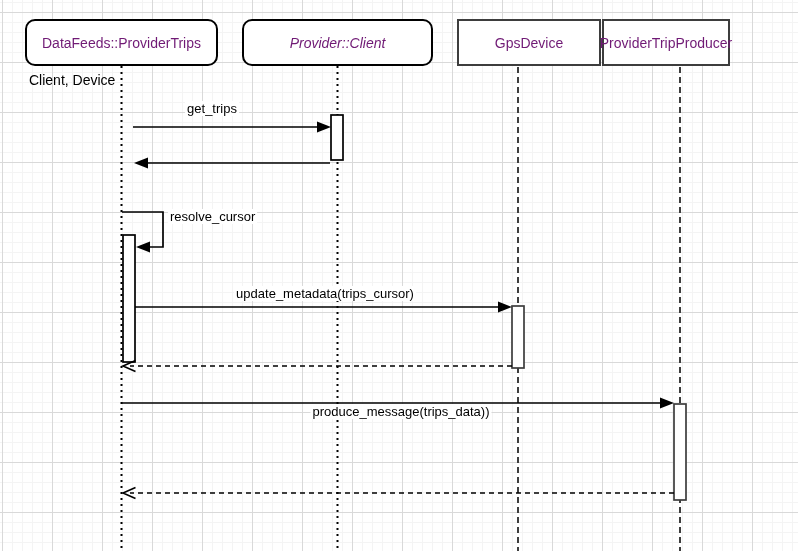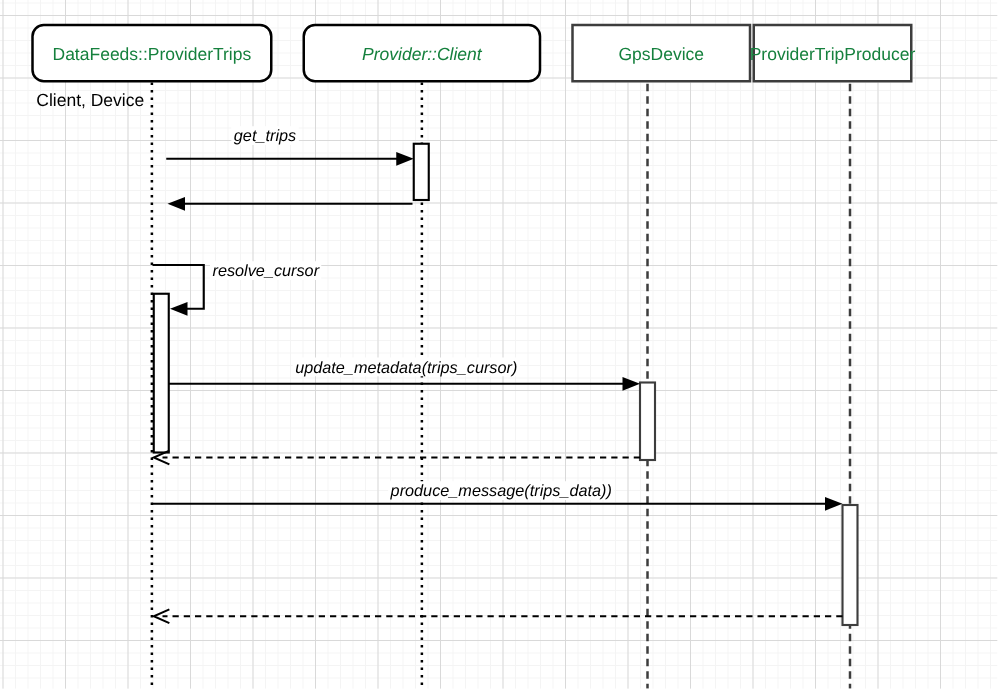--- a/index.html
+++ b/index.html
@@ -23,21 +23,21 @@
   svg.overlay {
     position: absolute; left: 0; top: 0;
     width: 798px; height: 551px;
   }
   .participant {
     position: absolute;
     top: 19px; height: 47px;
     box-sizing: border-box;
     background: #ffffff;
     display: flex; align-items: center; justify-content: center;
-    font-size: 14px; color: #15803d;
+    font-size: 14px; color: #701a75;
     white-space: nowrap;
     z-index: 3;
   }
   .participant.rounded { border: 2px solid #000000; border-radius: 10px; }
   .participant.square  { border: 2px solid #3d3d3d; }
   .p1 { left: 25px;  width: 193px; }
   .p2 { left: 242px; width: 191px; font-style: italic; }
   .p3 { left: 457px; width: 144px; }
   .p4 { left: 602px; width: 128px; }
   .annotation {
@@ -48,27 +48,26 @@
     z-index: 2;
   }
   .msg-label {
     position: absolute;
     font-size: 13px; color: #000;
     white-space: nowrap;
     background: #ffffff;
     padding: 0 2px;
     line-height: 15px;
     z-index: 2;
-    font-style: italic;
   }
   .msg-label.centered { transform: translateX(-50%); }
   .lbl-get-trips        { left: 212px; top: 101px; }
   .lbl-resolve-cursor   { left: 168px; top: 209px; }
   .lbl-update-metadata  { left: 325px; top: 286px; }
-  .lbl-produce-message  { left: 401px; top: 385px; }
+  .lbl-produce-message  { left: 401px; top: 404px; }
 </style>
 </head>
 <body>
 
 <div class="canvas">
 
   <svg class="overlay" viewBox="0 0 798 551" xmlns="http://www.w3.org/2000/svg">
 
     <g>
       <line x1="121.5" y1="66" x2="121.5" y2="551" stroke="#000000" stroke-width="2" stroke-dasharray="2 4"></line>

